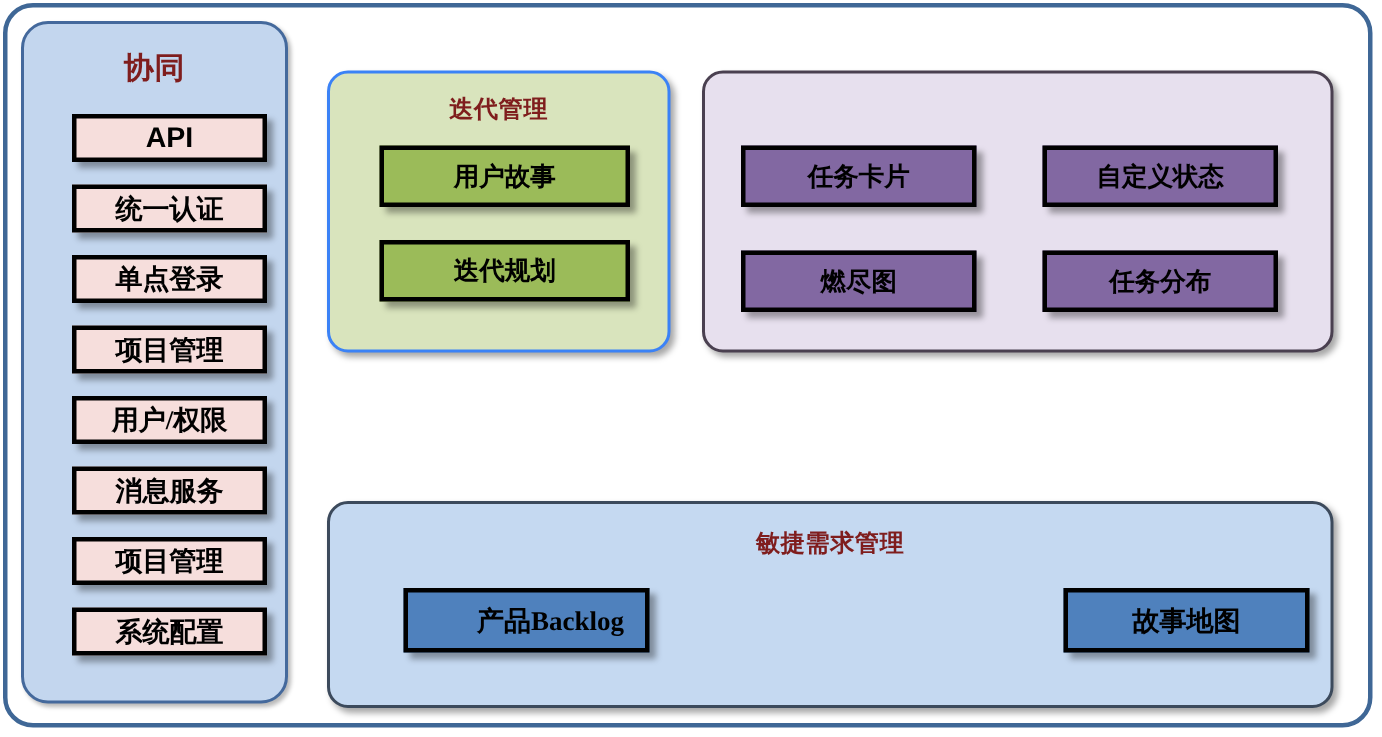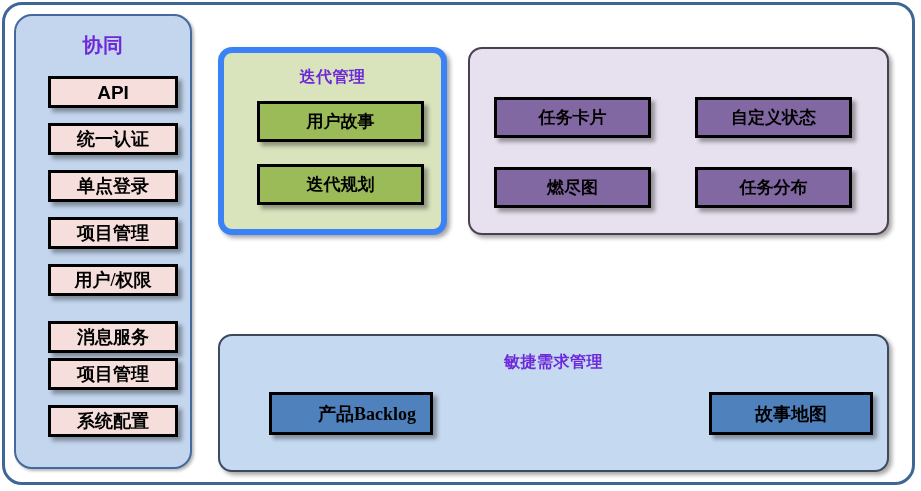--- a/index.html
+++ b/index.html
@@ -39,21 +39,21 @@
     border-radius: 14px;
     box-shadow: 3px 3px 4px rgba(0,0,0,0.35);
   }
   .panel-title {
     position: absolute;
     left: 0;
     right: 0;
     text-align: center;
     font-family: "Liberation Sans", sans-serif;
     font-weight: bold;
-    color: #6d28d9;
+    color: #7f1d1d;
     letter-spacing: 0.5px;
   }
 
   
   #panel-collab {
     left: 14px;
     top: 14px;
     width: 178px;
     height: 455px;
     background: #c3d6ee;
@@ -66,21 +66,21 @@
     font-size: 20px;
   }
 
   
   #panel-iteration {
     left: 218px;
     top: 47px;
     width: 229px;
     height: 188px;
     background: #d9e4bd;
-    border: 6px solid #3b82f6;
+    border: 2px solid #3b82f6;
   }
   #panel-iteration .panel-title {
     top: 14px;
     font-size: 16px;
   }
 
   
   #panel-taskboard {
     left: 468px;
     top: 47px;
@@ -185,21 +185,21 @@
     <div class="box box-pink sidebar-box api-box" style="top:60px;">API</div>
 
     <div class="box box-pink sidebar-box" style="top:107px;">统一认证</div>
 
     <div class="box box-pink sidebar-box" style="top:154px;">单点登录</div>
 
     <div class="box box-pink sidebar-box" style="top:201px;">项目管理</div>
 
     <div class="box box-pink sidebar-box" style="top:248px;">用户/权限</div>
 
-    <div class="box box-pink sidebar-box" style="top:305px;">消息服务</div>
+    <div class="box box-pink sidebar-box" style="top:295px;">消息服务</div>
 
     <div class="box box-pink sidebar-box" style="top:342px;">项目管理</div>
 
     <div class="box box-pink sidebar-box" style="top:389px;">系统配置</div>
   </div>
 
   <div class="panel" id="panel-iteration">
     <div class="panel-title">迭代管理</div>
 
     <div class="box box-green iter-box" style="top:48px;">用户故事</div>

